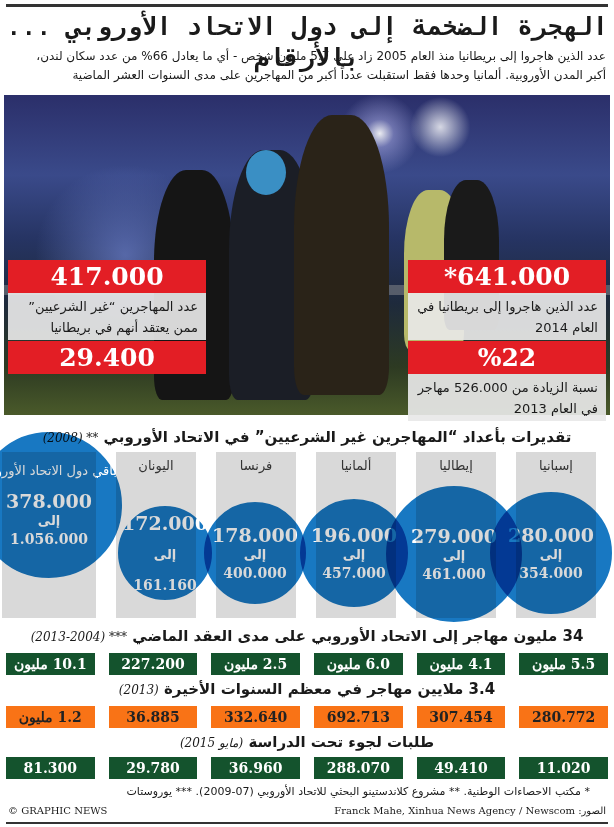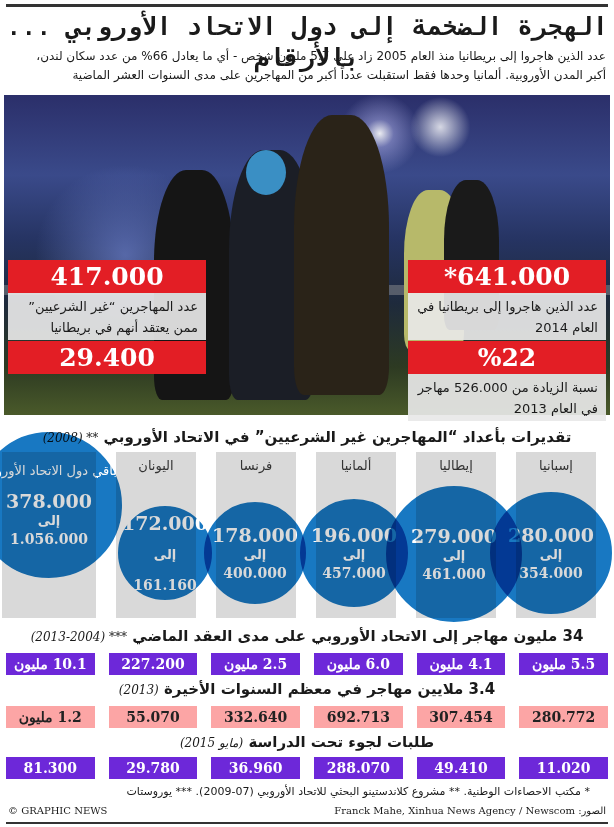--- a/index.html
+++ b/index.html
@@ -25,22 +25,22 @@
   .cols { position: absolute; top: 452px; left: 4px; right: 4px; height: 166px; }
   .col { position: absolute; top: 0; width: 80px; height: 166px; background: #d9d9d9; }
   .col .cname { position: absolute; top: 6px; left: 0; right: 0; text-align: center; font-family: "DejaVu Sans", sans-serif; font-size: 13px; color: #333; }
   .bubble { position: absolute; border-radius: 50%; background: #1878c2; border: 2px solid #fff; color: #fff; text-align: center; display: flex; flex-direction: column; justify-content: center; align-items: center; font-weight: bold; mix-blend-mode: multiply; }
   .bubble .a { font-size: 19px; line-height: 22px; }
   .bubble .to { font-size: 13px; font-family: "DejaVu Sans", sans-serif; line-height: 18px; }
   .bubble .b { font-size: 14px; line-height: 18px; }
   .bubble .rest { font-family: "DejaVu Sans", sans-serif; font-size: 13px; line-height: 18px; font-weight: normal; margin-bottom: 10px; }
   .row { position: absolute; left: 6px; right: 6px; height: 22px; display: flex; flex-direction: row; gap: 14px; }
   .cell { flex: 1; height: 22px; line-height: 22px; text-align: center; font-weight: bold; font-size: 14px; }
-  .cell.red { background: #6d28d9; color: #fff; }
-  .cell.grey { background: #fca5a5; color: #222; }
+  .cell.red { background: #14532d; color: #fff; }
+  .cell.grey { background: #f97316; color: #222; }
   .footnote { position: absolute; top: 785px; right: 24px; left: 8px; font-family: "DejaVu Sans", sans-serif; font-size: 11px; text-align: right; }
   .credit-left { position: absolute; top: 805px; left: 8px; font-size: 10px; direction: ltr; }
   .credit-right { position: absolute; top: 805px; right: 8px; font-size: 10px; }
   .bottomline { position: absolute; bottom: 3px; left: 6px; right: 6px; height: 2px; background: #333; }
 </style>
 </head>
 <body>
 
 <div class="topline"></div>
 <div class="title">الهجرة الضخمة إلى دول الاتحاد الأوروبي ... بالأرقام</div>
@@ -146,21 +146,21 @@
 
 <div class="section-title" style="top:680px;">
   <span>3.4 ملايين مهاجر في معظم السنوات الأخيرة</span>
   <span class="note">(2013)</span>
 </div>
 <div class="row" style="top:706px;">
   <div class="cell grey">280.772</div>
   <div class="cell grey">307.454</div>
   <div class="cell grey">692.713</div>
   <div class="cell grey">332.640</div>
-  <div class="cell grey">55.070</div>
+  <div class="cell grey">36.885</div>
   <div class="cell grey">1.2 مليون</div>
 </div>
 
 <div class="section-title" style="top:733px;">
   <span>طلبات لجوء تحت الدراسة</span>
   <span class="note">(مايو 2015)</span>
 </div>
 <div class="row" style="top:757px;">
   <div class="cell red">11.020</div>
   <div class="cell red">49.410</div>

